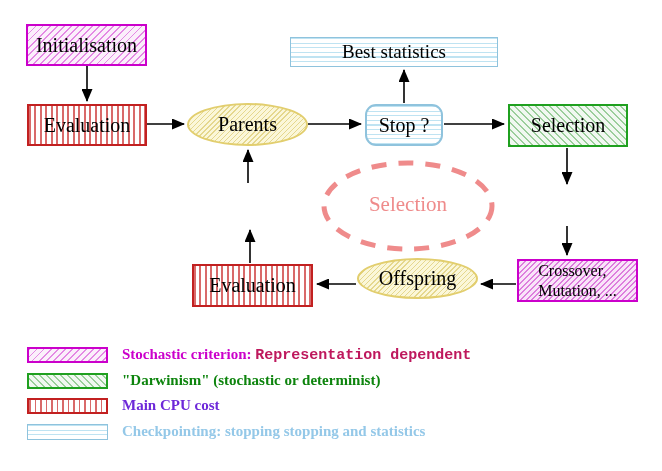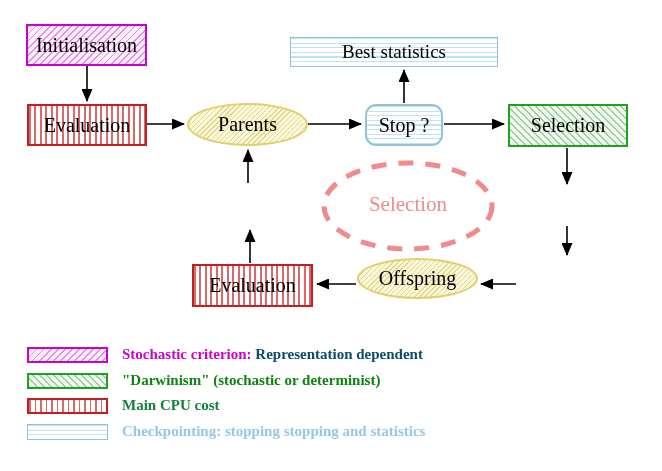--- a/index.html
+++ b/index.html
@@ -39,22 +39,22 @@
   .rounded{border-radius:11px;}
   .two-line{font-size:16px;line-height:1.22;white-space:nowrap;}
   #generation-label{
     position:absolute;left:323px;top:192px;width:170px;text-align:center;
     color:#ef8b8b;font-size:21px;
   }
   #arrow-layer{position:absolute;left:0;top:0;pointer-events:none;}
   
   .legend-swatch{position:absolute;left:27px;width:81px;height:16px;box-sizing:border-box;}
   .legend-text{position:absolute;left:122px;font-size:15px;font-weight:bold;white-space:nowrap;}
-  .lt-magenta{color:#cb00cb;} .lt-gold{color:#0c4a6e;} .lt-green{color:#0d840d;}
-  .lt-red{color:#15803d;} .lt-cyan{color:#94c8e8;}
+  .lt-magenta{color:#cb00cb;} .lt-gold{color:#be185d;font-family:Liberation Mono, monospace;} .lt-green{color:#0d840d;}
+  .lt-red{color:#6d28d9;} .lt-cyan{color:#94c8e8;}
 </style>
 </head>
 <body>
 
 <div id="stage">
 
   <svg id="arrow-layer" width="662" height="471">
     <defs>
       <marker id="ah" markerUnits="userSpaceOnUse" markerWidth="14" markerHeight="11" refX="12" refY="5.5" orient="auto">
         <path d="M0,0 L13,5.5 L0,11 z" fill="#000"></path>
@@ -94,20 +94,26 @@
 
   <div class="node hatch-green" style="left:508px;top:104px;width:120px;height:43px;">
     <span>Selection</span>
   </div>
 
   <div class="node stripes-cyan rounded" style="left:365px;top:104px;width:78px;height:42px;">
     <span>Stop ?</span>
   </div>
 
 
+  <div class="node hatch-magenta-dense two-line" style="left:517px;top:259px;width:121px;height:43px;">
+    <span>
+      <span style="display:block">Crossover,</span>
+      <span style="display:block">Mutation, ...</span>
+    </span>
+  </div>
 
   <div class="node ellipse-yellow" style="left:357px;top:258px;width:121px;height:41px;">
     <span>Offspring</span>
   </div>
 
   <div class="node stripes-red" style="left:192px;top:264px;width:121px;height:43px;">
     <span>Evaluation</span>
   </div>
 
 

